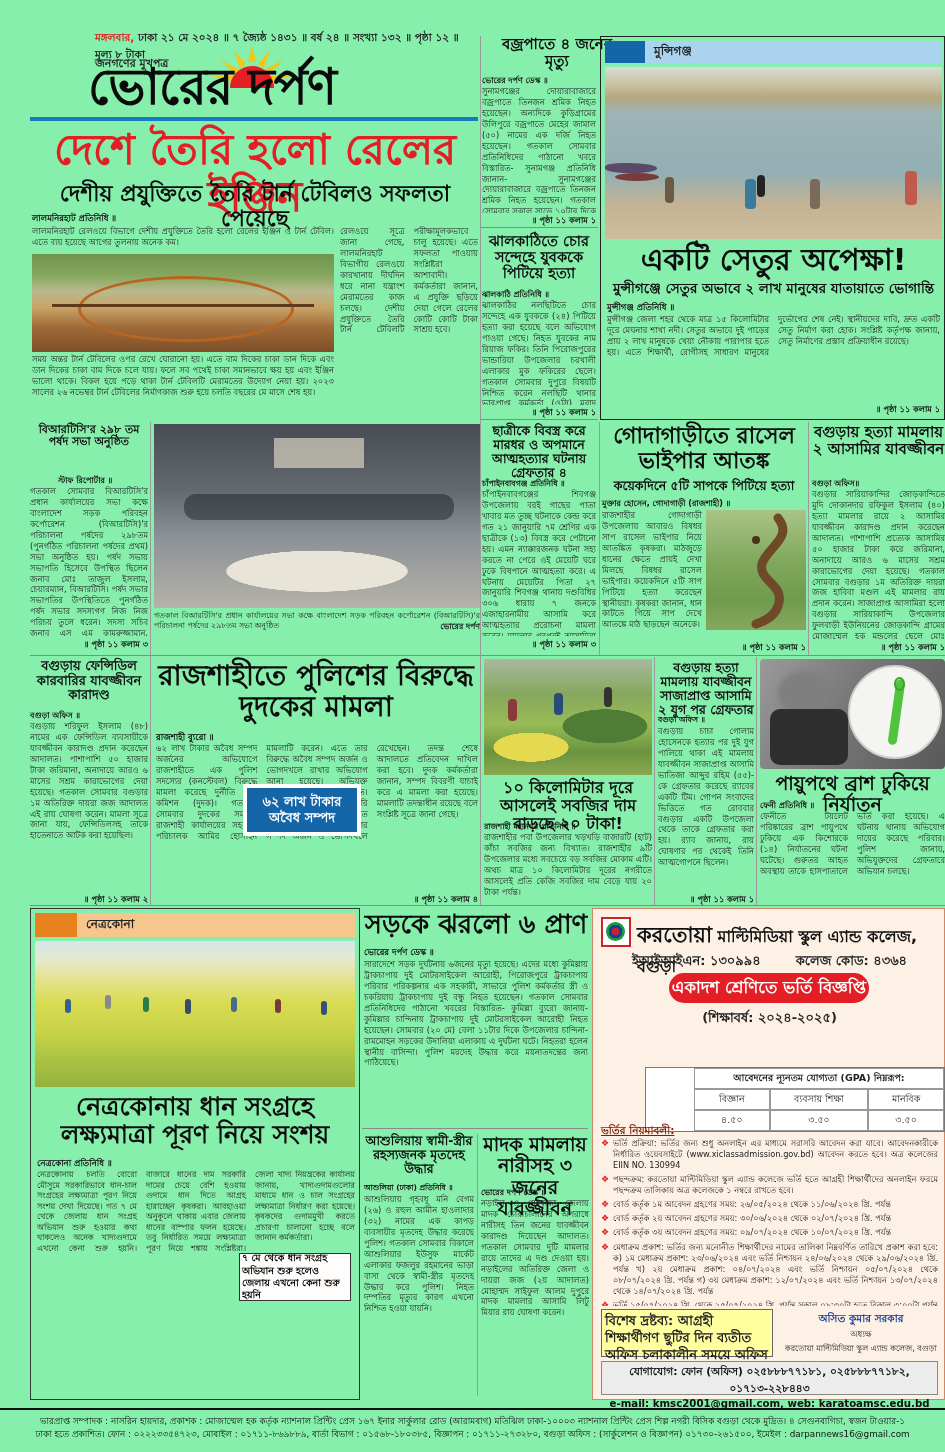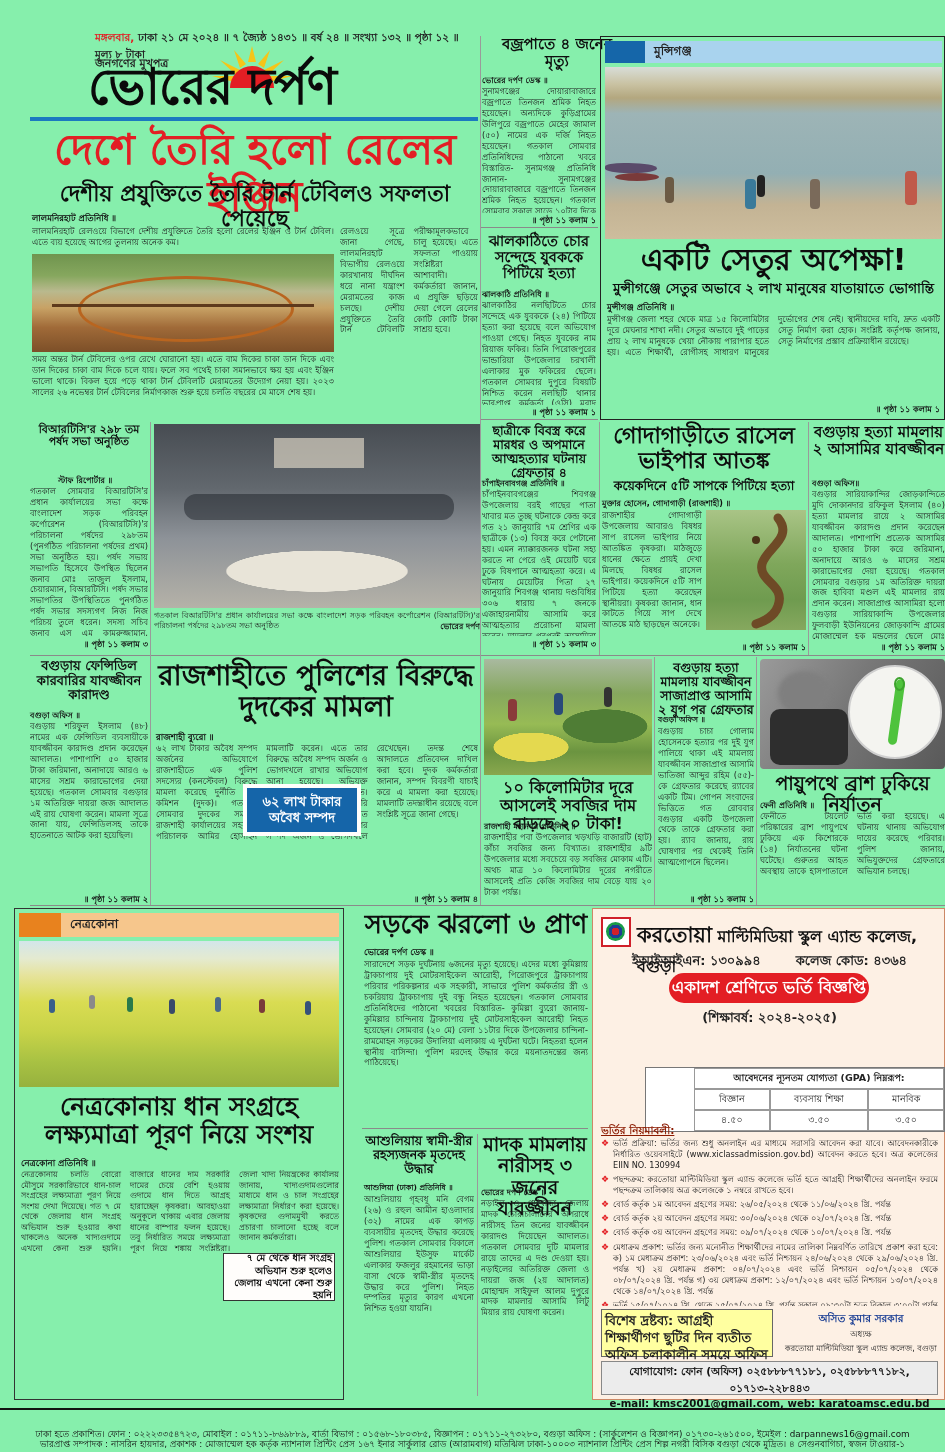--- a/index.html
+++ b/index.html
@@ -160,38 +160,38 @@
       <div style="position:absolute;left:42px;top:12px;width:9px;height:66px;background:#4fc33d;border-radius:5px;transform:rotate(8deg);"></div>
       <div style="position:absolute;left:44px;top:10px;width:7px;height:10px;border:2px solid #3da32e;border-radius:50%;"></div>
     </div>
   </div>
   <div class="abs hl" style="left:760px;top:773px;width:185px;font-size:19px;">পায়ুপথে ব্রাশ ঢুকিয়ে নির্যাতন</div>
   <div class="abs by" style="left:760px;top:799px;width:185px;font-size:8px;">ফেনী প্রতিনিধি ॥</div>
   <div class="abs bd cols2" style="left:760px;top:811px;width:185px;height:90px;">ফেনীতে টয়লেট পরিষ্কারের ব্রাশ পায়ুপথে ঢুকিয়ে এক কিশোরকে (১৪) নির্যাতনের ঘটনা ঘটেছে। গুরুতর আহত অবস্থায় তাকে হাসপাতালে ভর্তি করা হয়েছে। এ ঘটনায় থানায় অভিযোগ দায়ের করেছে পরিবার। পুলিশ জানায়, অভিযুক্তদের গ্রেফতারে অভিযান চলছে।</div>
 
   <div class="hr" style="left:30px;top:905px;width:915px;"></div>
 
-  <div class="abs" style="left:14px;top:908px;width:330px;height:492px;border:1.5px solid #333;box-sizing:border-box;">
+  <div class="abs" style="left:30px;top:908px;width:330px;height:492px;border:1.5px solid #333;box-sizing:border-box;">
     <div class="tabbar" style="position:absolute;left:4px;top:4px;width:320px;height:24px;background:#f6c68c;">
       <div class="tabsq" style="width:42px;background:#e8821e;"></div>
       <span style="margin-left:9px;">নেত্রকোনা</span>
     </div>
     <div class="ph" style="left:4px;top:32px;width:320px;height:146px;background:linear-gradient(180deg,#d3e6ea 0%,#e4ead0 12%,#e6e39a 24%,#d9dc52 42%,#c8d348 62%,#a9c243 82%,#96b13e 100%);">
       <div style="position:absolute;left:30px;top:58px;width:6px;height:14px;background:#3a5f8a;border-radius:3px;"></div>
       <div style="position:absolute;left:70px;top:54px;width:6px;height:14px;background:#8a8a8a;border-radius:3px;"></div>
       <div style="position:absolute;left:108px;top:56px;width:6px;height:15px;background:#2a7a4a;border-radius:3px;"></div>
       <div style="position:absolute;left:150px;top:58px;width:6px;height:15px;background:#3a4a6a;border-radius:3px;"></div>
       <div style="position:absolute;left:196px;top:56px;width:6px;height:15px;background:#4a6a8a;border-radius:3px;"></div>
       <div style="position:absolute;left:240px;top:58px;width:6px;height:14px;background:#7a3a3a;border-radius:3px;"></div>
       <div style="position:absolute;left:286px;top:60px;width:6px;height:14px;background:#35517a;border-radius:3px;"></div>
     </div>
     <div class="hl" style="position:absolute;left:4px;top:184px;width:320px;font-size:25px;">নেত্রকোনায় ধান সংগ্রহে লক্ষ্যমাত্রা পূরণ নিয়ে সংশয়</div>
     <div class="by" style="position:absolute;left:6px;top:248px;width:160px;">নেত্রকোনা প্রতিনিধি ॥</div>
     <div class="bd cols3" style="position:absolute;left:6px;top:261px;width:318px;height:222px;font-size:8px;">নেত্রকোনায় চলতি বোরো মৌসুমে সরকারিভাবে ধান-চাল সংগ্রহের লক্ষ্যমাত্রা পূরণ নিয়ে সংশয় দেখা দিয়েছে। গত ৭ মে থেকে জেলায় ধান সংগ্রহ অভিযান শুরু হওয়ার কথা থাকলেও অনেক খাদ্যগুদামে এখনো কেনা শুরু হয়নি। বাজারে ধানের দাম সরকারি দামের চেয়ে বেশি হওয়ায় গুদামে ধান দিতে আগ্রহ হারাচ্ছেন কৃষকরা। আবহাওয়া অনুকূলে থাকায় এবার জেলায় ধানের বাম্পার ফলন হয়েছে। তবু নির্ধারিত সময়ে লক্ষ্যমাত্রা পূরণ নিয়ে শঙ্কায় সংশ্লিষ্টরা। জেলা খাদ্য নিয়ন্ত্রকের কার্যালয় জানায়, খাদ্যগুদামগুলোর মাধ্যমে ধান ও চাল সংগ্রহের লক্ষ্যমাত্রা নির্ধারণ করা হয়েছে। কৃষকদের গুদামমুখী করতে প্রচারণা চালানো হচ্ছে বলে জানান কর্মকর্তারা।</div>
-    <div style="position:absolute;left:208px;top:344px;width:112px;height:48px;border:1.5px solid #333;background:#fffdfb;display:flex;align-items:center;justify-content:center;text-align:right;font-weight:bold;font-size:9.5px;line-height:1.3;padding:2px;box-sizing:border-box;">৭ মে থেকে ধান সংগ্রহ অভিযান শুরু হলেও জেলায় এখনো কেনা শুরু হয়নি</div>
+    <div style="position:absolute;left:208px;top:344px;width:112px;height:48px;border:1.5px solid #333;background:#fffdfb;display:flex;align-items:center;justify-content:center;text-align:left;font-weight:bold;font-size:9.5px;line-height:1.3;padding:2px;box-sizing:border-box;">৭ মে থেকে ধান সংগ্রহ অভিযান শুরু হলেও জেলায় এখনো কেনা শুরু হয়নি</div>
   </div>
 
   <div class="abs hl" style="left:364px;top:910px;width:224px;font-size:26px;">সড়কে ঝরলো ৬ প্রাণ</div>
   <div class="abs by" style="left:364px;top:946px;width:160px;">ভোরের দর্পণ ডেস্ক ॥</div>
   <div class="abs bd" style="left:364px;top:959px;width:224px;height:164px;">সারাদেশে সড়ক দুর্ঘটনায় ৬জনের মৃত্যু হয়েছে। এদের মধ্যে কুমিল্লায় ট্রাকচাপায় দুই মোটরসাইকেল আরোহী, পিরোজপুরে ট্রাকচাপায় পরিবার পরিকল্পনার এক সহকারী, সাভারে পুলিশ কর্মকর্তার স্ত্রী ও চকরিয়ায় ট্রাকচাপায় দুই বন্ধু নিহত হয়েছেন। গতকাল সোমবার প্রতিনিধিদের পাঠানো খবরের বিস্তারিত- কুমিল্লা ব্যুরো জানায়- কুমিল্লার চান্দিনায় ট্রাকচাপায় দুই মোটরসাইকেল আরোহী নিহত হয়েছেন। সোমবার (২০ মে) বেলা ১১টার দিকে উপজেলার চান্দিনা-রামমোহন সড়কের উদালিয়া এলাকায় এ দুর্ঘটনা ঘটে। নিহতরা হলেন স্থানীয় বাসিন্দা। পুলিশ মরদেহ উদ্ধার করে ময়নাতদন্তের জন্য পাঠিয়েছে।</div>
   <div class="hr" style="left:362px;top:1128px;width:226px;"></div>
 
   <div class="abs hl" style="left:364px;top:1134px;width:110px;font-size:12.5px;">আশুলিয়ায় স্বামী-স্ত্রীর রহস্যজনক মৃতদেহ উদ্ধার</div>
   <div class="abs by" style="left:364px;top:1182px;width:110px;font-size:7.5px;">আশুলিয়া (ঢাকা) প্রতিনিধি ॥</div>
   <div class="abs bd" style="left:364px;top:1194px;width:110px;height:200px;">আশুলিয়ায় গৃহবধূ মনি বেগম (২৬) ও রহুল আমীন হাওলাদার (৩২) নামের এক কাপড় ব্যবসায়ীর মৃতদেহ উদ্ধার করেছে পুলিশ। গতকাল সোমবার বিকালে আশুলিয়ার ইউসুফ মার্কেট এলাকার ফজলুর রহমানের ভাড়া বাসা থেকে স্বামী-স্ত্রীর মৃতদেহ উদ্ধার করে পুলিশ। নিহত দম্পতির মৃত্যুর কারণ এখনো নিশ্চিত হওয়া যায়নি।</div>
@@ -269,16 +269,16 @@
 
   <div class="vr" style="left:480px;top:36px;height:869px;"></div>
   <div class="vr" style="left:599px;top:422px;height:233px;"></div>
   <div class="vr" style="left:150px;top:422px;height:483px;"></div>
   <div class="vr" style="left:808px;top:422px;height:233px;"></div>
   <div class="vr" style="left:654px;top:657px;height:248px;"></div>
   <div class="vr" style="left:756px;top:657px;height:248px;"></div>
   <div class="vr" style="left:477px;top:1134px;height:262px;"></div>
 
   <div class="abs" style="left:0;top:1408px;width:945px;height:2px;background:#111;"></div>
-  <div class="abs" style="left:20px;top:1414px;width:905px;text-align:center;font-size:8.8px;color:#111;margin-top:23px;">ভারপ্রাপ্ত সম্পাদক : নাসরিন হায়দার, প্রকাশক : মোজাম্মেল হক কর্তৃক ন্যাশনাল প্রিন্টিং প্রেস ১৬৭ ইনার সার্কুলার রোড (আরামবাগ) মতিঝিল ঢাকা-১০০০৩ ন্যাশনাল প্রিন্টিং প্রেস শিল্প নগরী বিসিক বগুড়া থেকে মুদ্রিত। ৪ সেগুনবাগিচা, স্বজন টাওয়ার-১</div>
+  <div class="abs" style="left:20px;top:1414px;width:905px;text-align:center;font-size:8.8px;color:#111;">ভারপ্রাপ্ত সম্পাদক : নাসরিন হায়দার, প্রকাশক : মোজাম্মেল হক কর্তৃক ন্যাশনাল প্রিন্টিং প্রেস ১৬৭ ইনার সার্কুলার রোড (আরামবাগ) মতিঝিল ঢাকা-১০০০৩ ন্যাশনাল প্রিন্টিং প্রেস শিল্প নগরী বিসিক বগুড়া থেকে মুদ্রিত। ৪ সেগুনবাগিচা, স্বজন টাওয়ার-১</div>
   <div class="abs" style="left:20px;top:1427px;width:905px;text-align:center;font-size:8.8px;color:#111;">ঢাকা হতে প্রকাশিত। ফোন : ০২২২৩৩৫৪৭২৩, মোবাইল : ০১৭১১-৮৬৯৮৮৯, বার্তা বিভাগ : ০১৫৬৮-১৮০৩৮৫, বিজ্ঞাপন : ০১৭১১-২৭৩২৮০, বগুড়া অফিস : (সার্কুলেশন ও বিজ্ঞাপন) ০১৭৩০-২৬১৫০০, ইমেইল : darpannews16@gmail.com</div>
 
 </div>
 
 </body></html>

